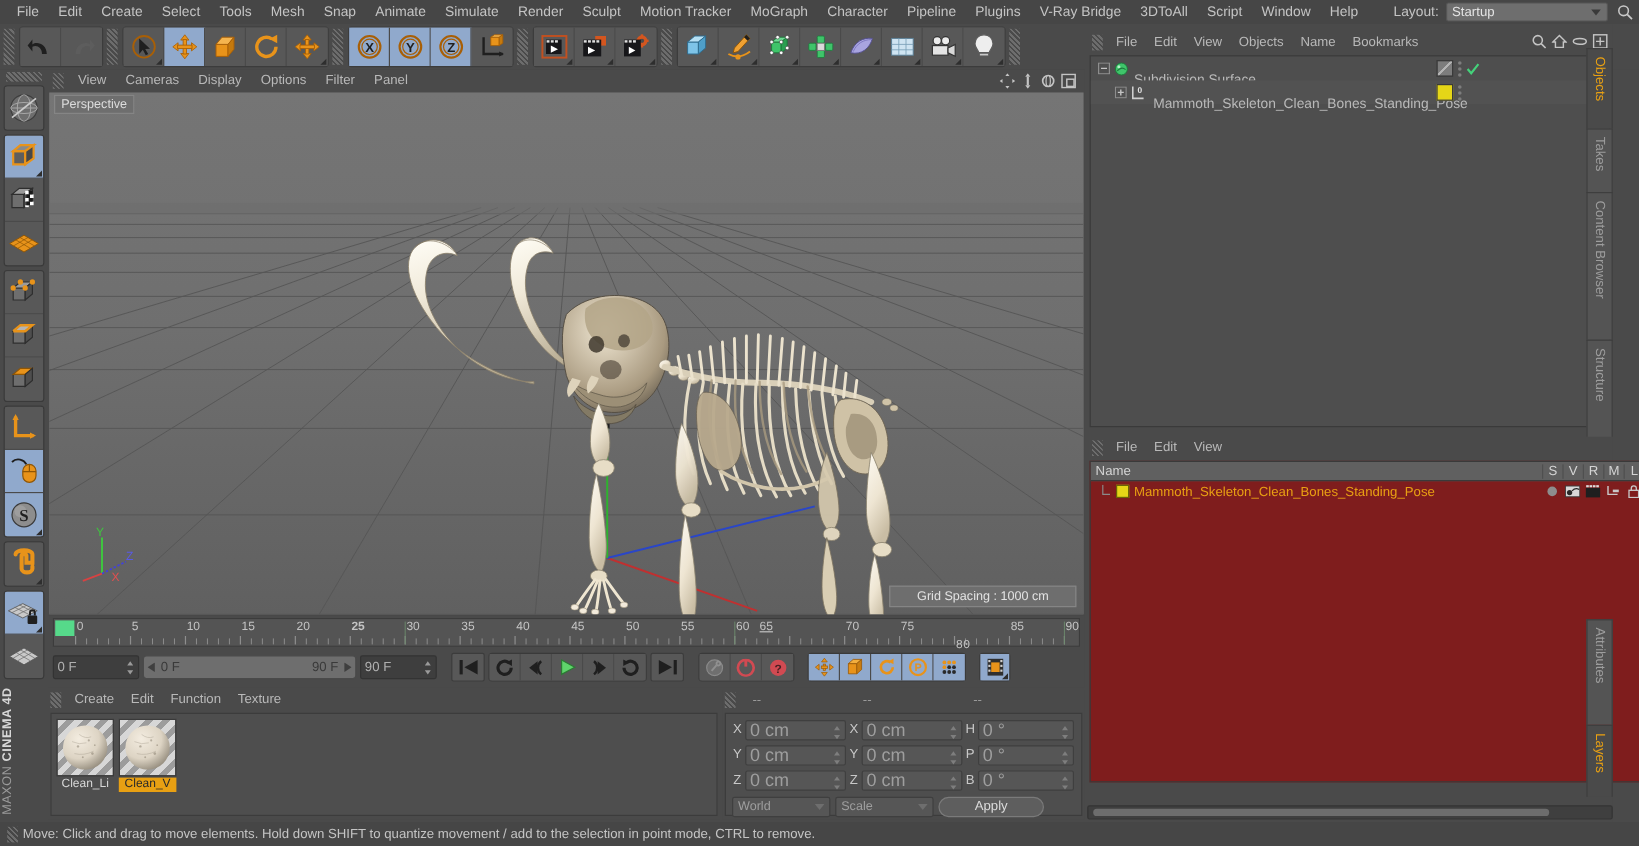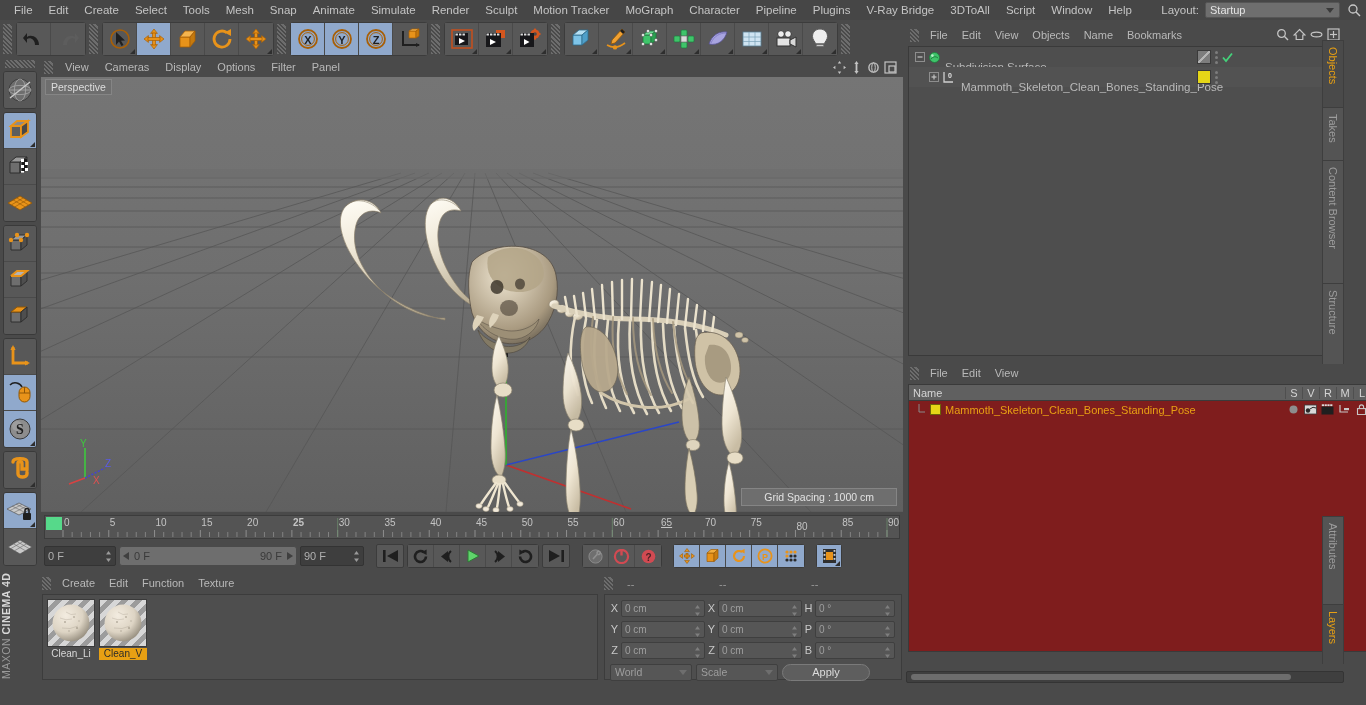--- a/index.html
+++ b/index.html
@@ -96,21 +96,21 @@
 
   
   .coordwrap { position:absolute; left:602px; top:575px; width:302px; height:108px; background:#4a4a4a;}
   .coordhdr { height:17px; display:flex; align-items:center; padding-left:2px; font-size:11px; color:#9a9a9a;}
   .coordhdr .dash { width:92px; text-align:left; padding-left:10px;}
   .coordbody { position:absolute; left:2px; top:19px; width:298px; height:86px; background:#4e4e4e;
                border:1px solid #3c3c3c; padding:3px;}
   .crow { display:flex; align-items:center; gap:0; height:20px; margin-bottom:1px;}
   .clbl { width:13px; text-align:center; font-size:11px; color:#c8c8c8;}
   .cfield { width:84px; height:17px; background:#565656; border:1px solid #3f3f3f; border-radius:2px;
-            display:flex;align-items:center; padding:0 3px; font-size:10px; color:#9e9e9e; position:relative;}
+            display:flex;align-items:center; padding:0 3px; font-size:15px; color:#9e9e9e; position:relative;}
   .cdrop { width:82px;height:17px; background:#565656; border:1px solid #3f3f3f; border-radius:2px;
            display:flex;align-items:center; padding:0 4px; font-size:10.5px; color:#9e9e9e; position:relative;}
   .cdrop .caret{position:absolute;right:4px;width:0;height:0;border-left:4px solid transparent;border-right:4px solid transparent;border-top:5px solid #6e6e6e;}
   .applybtn { width:88px;height:17px; background:#5e5e5e; border:1px solid #7a7a7a; border-radius:9px;
               display:flex;align-items:center;justify-content:center; font-size:11px; color:#dcdcdc;}
 
   
   .rightwrap { position:absolute; left:904px; top:20px; width:440px; height:665px; background:#4a4a4a;}
   .objmgr { position:absolute; left:4px; top:6px; width:434px; height:334px; }
   .mgrmenu { height:18px; display:flex; align-items:center; padding-left:2px; position:relative;}
@@ -1073,24 +1073,24 @@
           <div style="position: absolute; left: 156.333px; top: 0px; font-size: 10px; color: rgb(196, 196, 196); line-height: 13px;">15</div>
           <div style="position: absolute; left: 202.111px; top: 0px; font-size: 10px; color: rgb(196, 196, 196); line-height: 13px;">20</div>
           <div style="position: absolute; left: 247.889px; top: 0px; font-size: 10px; color: rgb(196, 196, 196); line-height: 13px; font-weight: bold;">25</div>
           <div style="position: absolute; left: 293.667px; top: 0px; font-size: 10px; color: rgb(196, 196, 196); line-height: 13px;">30</div>
           <div style="position: absolute; left: 339.444px; top: 0px; font-size: 10px; color: rgb(196, 196, 196); line-height: 13px;">35</div>
           <div style="position: absolute; left: 385.222px; top: 0px; font-size: 10px; color: rgb(196, 196, 196); line-height: 13px; text-align: right;">40</div>
           <div style="position: absolute; left: 431px; top: 0px; font-size: 10px; color: rgb(196, 196, 196); line-height: 13px;">45</div>
           <div style="position: absolute; left: 476.778px; top: 0px; font-size: 10px; color: rgb(196, 196, 196); line-height: 13px;">50</div>
           <div style="position: absolute; left: 522.556px; top: 0px; font-size: 10px; color: rgb(196, 196, 196); line-height: 13px;">55</div>
           <div style="position: absolute; left: 568.333px; top: 0px; font-size: 10px; color: rgb(196, 196, 196); line-height: 13px;">60</div>
-          <div style="position: absolute; left: 616px; top: 0px; font-size: 10px; color: rgb(196, 196, 196); line-height: 13px; text-decoration: underline;">65</div>
+          <div style="position: absolute; left: 588px; top: 0px; font-size: 10px; color: rgb(196, 196, 196); line-height: 13px; text-decoration: underline;">65</div>
           <div style="position: absolute; left: 659.889px; top: 0px; font-size: 10px; color: rgb(196, 196, 196); line-height: 13px;">70</div>
           <div style="position: absolute; left: 705.667px; top: 0px; font-size: 10px; color: rgb(196, 196, 196); line-height: 13px;">75</div>
-          <div style="position: absolute; left: 751.444px; top: 4px; font-size: 10px; color: rgb(196, 196, 196); line-height: 13px;">80</div>
+          <div style="position: absolute; left: 751.444px; top: 16px; font-size: 10px; color: rgb(196, 196, 196); line-height: 13px; font-family: Liberation Mono, monospace;">80</div>
           <div style="position: absolute; left: 797.222px; top: 0px; font-size: 10px; color: rgb(196, 196, 196); line-height: 13px;">85</div>
           <div style="position: absolute; left: 843px; top: 0px; font-size: 10px; color: rgb(196, 196, 196); line-height: 13px;">90</div>
         </div>
     </div>
 
     <div class="tlrow2">
       <div class="numfield" style="width:72px">
         <span>0 F</span>
         <svg class="spin" viewBox="0 0 7 13">
             <polygon points="3.5,1 6,4.5 1,4.5" fill="#9a9a9a"></polygon>
@@ -1635,13 +1635,17 @@
           <div class="vtab" style="height: 88px;">Attributes</div>
           <div class="vtab act" style="height: 60px;">Layers</div>
         </div>
       </div>
   </div>
 
   <div class="hscroll">
       <i></i>
     </div>
 
+  <div class="statusbar">
+    <div class="dotgrip"></div>
+    <span>Move: Click and drag to move elements. Hold down SHIFT to quantize movement / add to the selection in point mode, CTRL to remove.</span>
+  </div>
 </div>
 
 </body></html>

